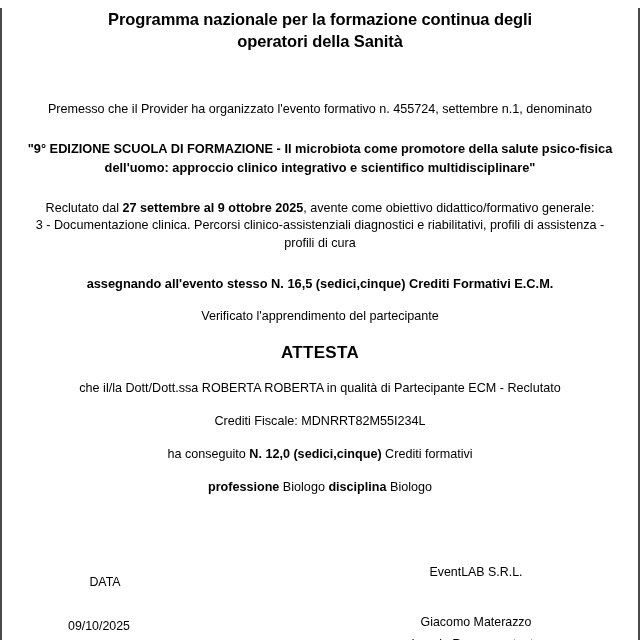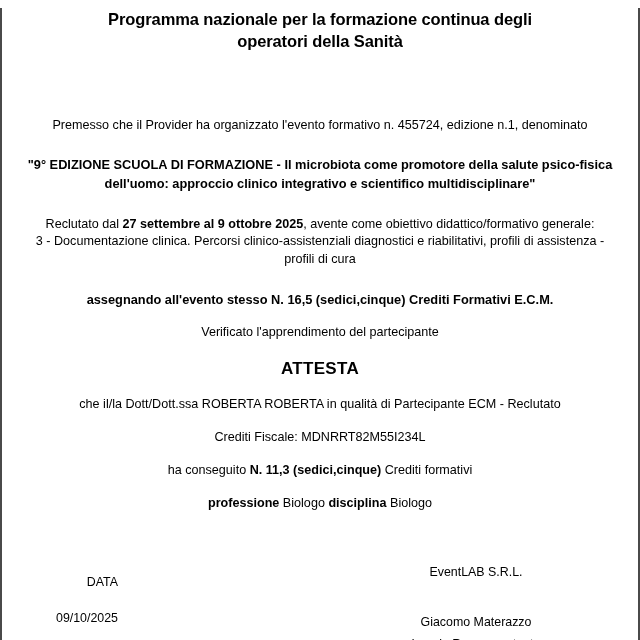--- a/index.html
+++ b/index.html
@@ -24,21 +24,21 @@
     border-left: 2px solid #4a4a4a;
     border-right: 2px solid #4a4a4a;
     padding: 0 18px;
   }
 
   .doc-title {
     text-align: center;
     font-size: 16.5px;
     font-weight: bold;
     line-height: 1.35;
-    margin: 8px auto 16px auto;
+    margin: 8px auto 0 auto;
     width: 500px;
     letter-spacing: -0.1px;
   }
 
   .block {
     text-align: center;
     font-size: 12.6px;
     line-height: 1.42;
     margin: 0 auto;
   }
@@ -74,30 +74,30 @@
   #footer-area {
     position: absolute;
     left: 18px;
     right: 18px;
     bottom: 0;
     height: 86px;
   }
 
   .footer-left {
     position: absolute;
-    left: 48px;
+    left: 60px;
     top: 14px;
-    text-align: right;
+    text-align: center;
     font-size: 12.4px;
     line-height: 1.0;
   }
   .footer-left .date-label { display: block; }
   .footer-left .date-value {
     display: block;
-    margin-top: 24px;
+    margin-top: 32px;
     margin-left: -12px;
   }
 
   .footer-right {
     position: absolute;
     right: 24px;
     top: 4px;
     text-align: center;
     font-size: 12.4px;
     line-height: 1.0;
@@ -120,21 +120,21 @@
 
   <h1 class="doc-title">
     <span>Programma nazionale per la formazione continua degli</span>
     <br>
     <span>operatori della Sanità</span>
   </h1>
 
   <div class="spacer-lg"></div>
 
   <p class="block premesso">
-    <span>Premesso che il Provider ha organizzato l'evento formativo n. 455724, edizione n.1, denominato</span>
+    <span>Premesso che il Provider ha organizzato l'evento formativo n. 455724, settembre n.1, denominato</span>
   </p>
 
   <div class="spacer-md"></div>
 
   <p class="block event-title">"9° EDIZIONE SCUOLA DI FORMAZIONE - Il microbiota come promotore della salute psico-fisica dell'uomo: approccio clinico integrativo e scientifico multidisciplinare"</p>
 
   <div class="spacer-md"></div>
 
   <p class="block tenutosi">
     <span>Reclutato dal </span><b>27 settembre al 9 ottobre 2025</b><span>, avente come obiettivo didattico/formativo generale:</span>
@@ -162,21 +162,21 @@
 
   <div class="spacer-sm"></div>
 
   <p class="block">
     <span>Crediti Fiscale: </span><span>MDNRRT82M55I234L</span>
   </p>
 
   <div class="spacer-sm"></div>
 
   <p class="block">
-    <span>ha conseguito </span><b>N. 11,3 (sedici,cinque)</b><span> Crediti formativi</span>
+    <span>ha conseguito </span><b>N. 12,0 (sedici,cinque)</b><span> Crediti formativi</span>
   </p>
 
   <div class="spacer-sm"></div>
 
   <p class="block">
     <b>professione</b><span> Biologo </span><b>disciplina</b><span> Biologo</span>
   </p>
 
   <div id="footer-area">
     <div class="footer-left">

